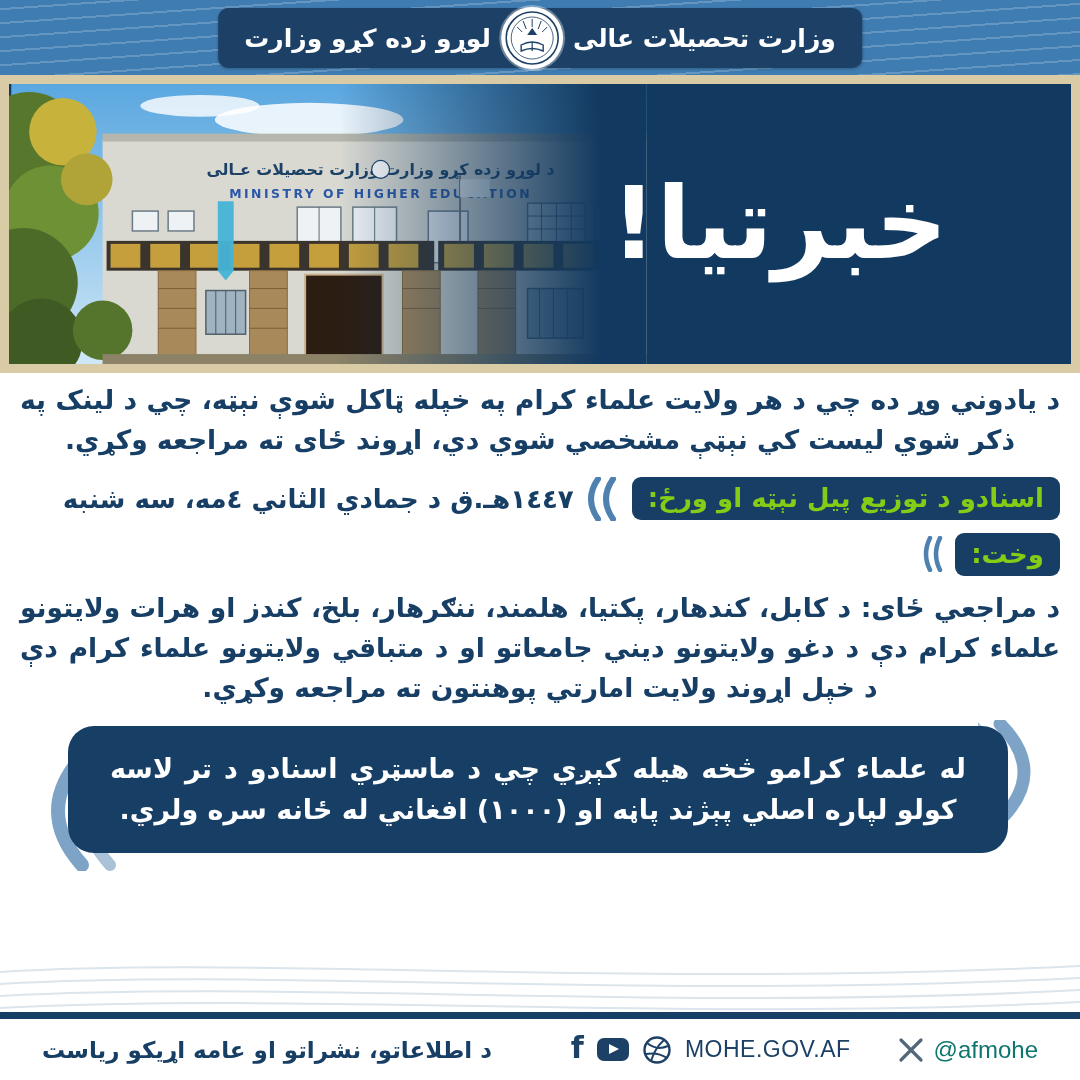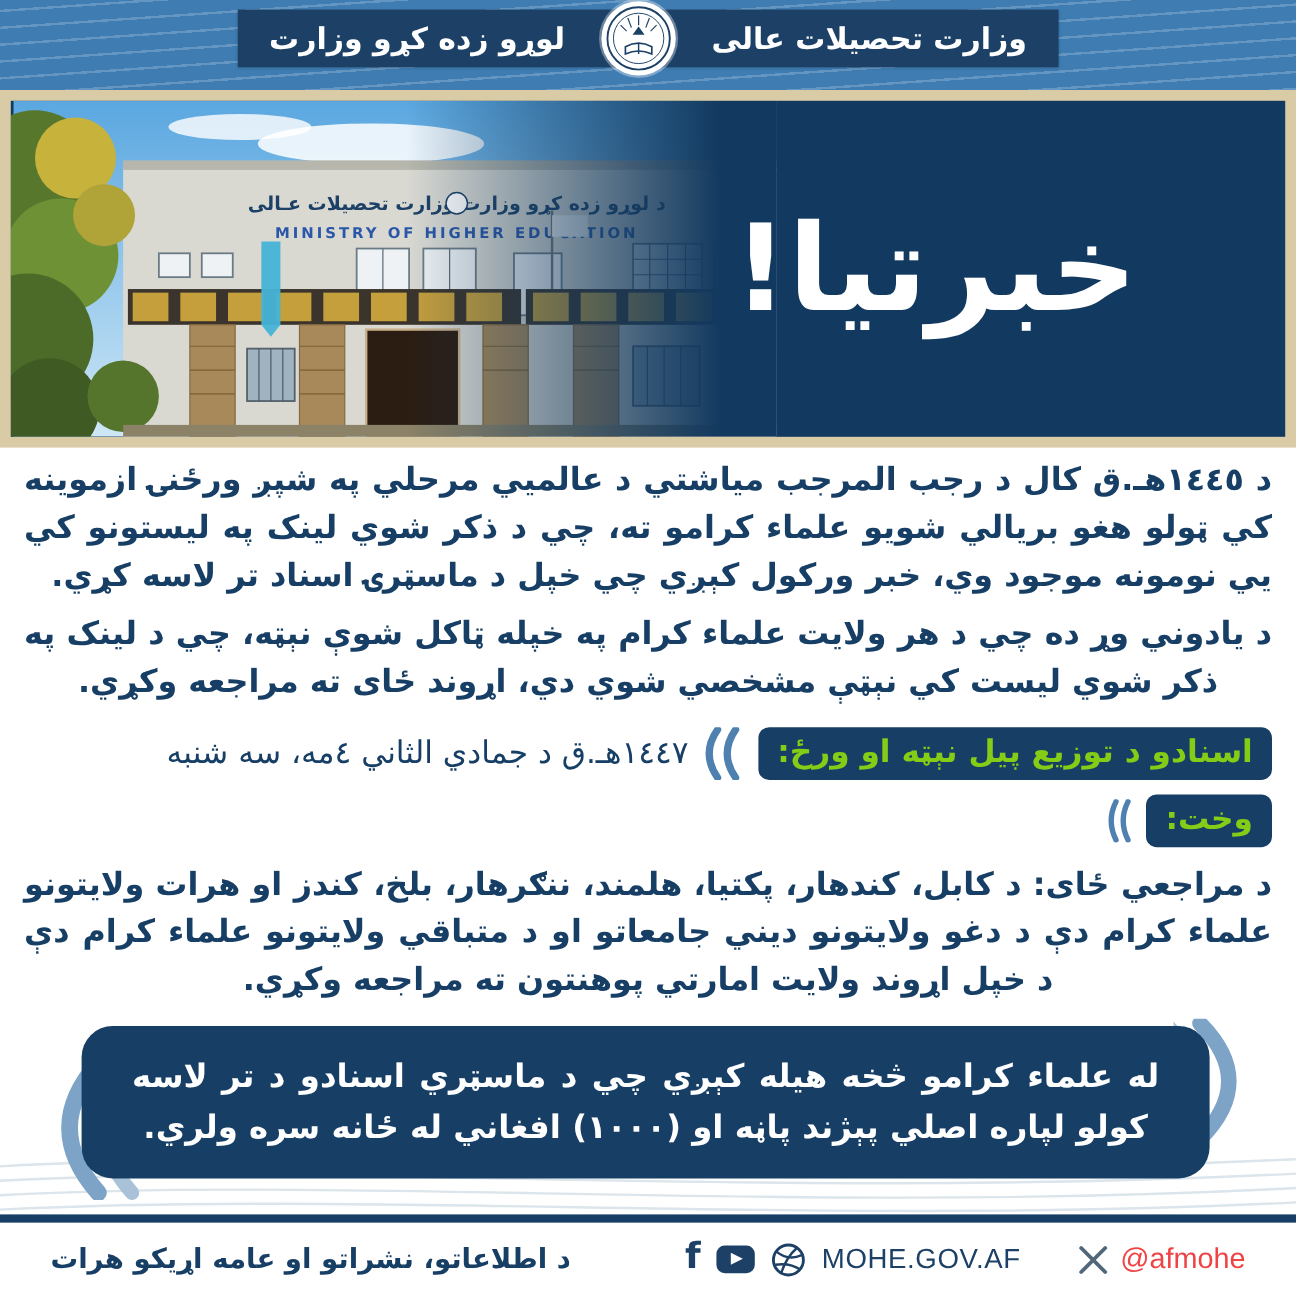--- a/index.html
+++ b/index.html
@@ -9,22 +9,22 @@
   
   .topbar{
     position:absolute;top:0;left:0;width:1080px;height:75px;
     background:#3f7cb2;
     background-image:repeating-linear-gradient(-4deg,
       rgba(255,255,255,.20) 0px, rgba(255,255,255,.20) 2px,
       rgba(255,255,255,0) 2px, rgba(255,255,255,0) 14px);
   }
   .pill{
     position:absolute;left:50%;top:8px;transform:translateX(-50%);
-    height:48px;display:flex;align-items:center;gap:30px;
-    background:#1d4166;border-radius:0;padding:0 26px;
+    height:60px;display:flex;align-items:center;gap:10px;
+    background:#1d4166;border-radius:10px;padding:0 26px;
     box-shadow:0 1px 3px rgba(0,0,0,.25);
   }
   .pill span{color:#fff;font-weight:700;font-size:25px;white-space:nowrap;direction:rtl;}
   .logo{
     width:62px;height:62px;border-radius:50%;background:#fff;
     display:flex;align-items:center;justify-content:center;flex:0 0 auto;
     box-shadow:0 0 0 2px rgba(255,255,255,.35);
   }
 
   
@@ -50,21 +50,21 @@
     line-height:1.5;text-align:justify;
   }
   .para.center-last{text-align-last:center;}
   .para.gap-b{margin-bottom:17px;}
 
   .info-row{display:flex;align-items:center;gap:12px;margin:0 0 12px 0;}
   .chip{
     background:#173f66;color:#84cc16;font-weight:700;font-size:26px;
     padding:5px 16px;border-radius:9px;white-space:nowrap;line-height:1.3;
   }
-  .row-value{color:#173f66;font-weight:400;font-size:26px;white-space:nowrap;}
+  .row-value{color:#173f66;font-weight:700;font-size:26px;white-space:nowrap;}
   .qmark{flex:0 0 auto;}
 
   
   .note-wrap{position:relative;margin:18px 52px 0 48px;z-index:2;}
   .deco-left{position:absolute;left:-44px;bottom:-18px;z-index:1;}
   .deco-right{position:absolute;right:-50px;top:-6px;z-index:1;}
   .note-box{
     position:relative;z-index:2;background:#173f66;border-radius:26px;
     color:#ffffff;font-weight:700;font-size:27px;line-height:1.55;
     padding:22px 42px;text-align:justify;text-align-last:center;direction:rtl;
@@ -78,21 +78,21 @@
     display:flex;align-items:center;justify-content:space-between;
     box-sizing:border-box;padding:0 42px;
   }
   .dept{color:#173f66;font-weight:700;font-size:23px;direction:rtl;}
   .social{display:flex;align-items:center;gap:13px;}
   .fb-glyph{color:#1d4166;font-weight:700;font-size:30px;line-height:1;font-family:"DejaVu Sans",sans-serif;transform:translateY(-2px);}
   .yt{position:relative;width:32px;height:23px;background:#1d4166;border-radius:7px;}
   .yt::after{content:"";position:absolute;left:12px;top:6px;border-left:10px solid #fff;border-top:5.5px solid transparent;border-bottom:5.5px solid transparent;}
   .site{color:#1d4166;font-size:23px;font-weight:400;font-family:"Liberation Sans","DejaVu Sans",sans-serif;letter-spacing:.5px;}
   .x-group{display:flex;align-items:center;gap:10px;margin-left:34px;}
-  .handle{color:#ef4444;font-size:24px;font-family:"Liberation Sans","DejaVu Sans",sans-serif;}
+  .handle{color:#0f766e;font-size:24px;font-family:"Liberation Sans","DejaVu Sans",sans-serif;}
 </style>
 </head>
 <body>
 
 <div class="page">
 
   <header class="topbar">
     <div class="pill">
       <span>لوړو زده کړو وزارت</span>
       <div class="logo">
@@ -222,21 +222,20 @@
         </g>
         <rect x="92" y="272" width="548" height="10" fill="#8b8267"></rect>
 
         <rect x="330" y="0" width="310" height="282" fill="url(#fade)"></rect>
       </svg>
       <h1 class="headline">خبرتیا!</h1>
     </div>
   </section>
 
   <main class="content">
-    <p class="para">د ١٤٤٥هـ.ق کال د رجب المرجب میاشتي د عالمیي مرحلي په شپږ ورځنۍ ازموینه کي ټولو هغو بریالي شویو علماء کرامو ته، چي د ذکر شوي لینک په لیستونو کي یي نومونه موجود وي، خبر ورکول کېږي چي خپل د ماسټرۍ اسناد تر لاسه کړي.</p>
     <p class="para center-last gap-b">د یادوني وړ ده چي د هر ولایت علماء کرام په خپله ټاکل شوې نېټه، چي د لینک په ذکر شوي لیست کي نېټې مشخصي شوي دي، اړوند ځای ته مراجعه وکړي.</p>
 
     <div class="info-row">
       <span class="chip">اسنادو د توزیع پیل نېټه او ورځ:</span>
       <svg class="qmark" width="34" height="44" viewBox="0 0 34 44">
         <path d="M12 2 Q-2 22 12 42" fill="none" stroke="#4f81b0" stroke-width="6" stroke-linecap="round"></path>
         <path d="M27 2 Q13 22 27 42" fill="none" stroke="#4f81b0" stroke-width="6" stroke-linecap="round"></path>
       </svg>
       <span class="row-value">١٤٤٧هـ.ق د جمادي الثاني ٤مه، سه شنبه</span>
     </div>
@@ -269,21 +268,21 @@
       <path d="M0 10 C 260 -6, 620 26, 1080 4"></path>
       <path d="M0 22 C 280 6, 640 38, 1080 16"></path>
       <path d="M0 34 C 300 18, 660 50, 1080 28"></path>
       <path d="M0 46 C 320 30, 680 60, 1080 40"></path>
     </g>
   </svg>
 
   <div class="divider"></div>
 
   <footer class="footer">
-    <span class="dept">د اطلاعاتو، نشراتو او عامه اړیکو هرات</span>
+    <span class="dept">د اطلاعاتو، نشراتو او عامه اړیکو ریاست</span>
     <div class="social">
       <span class="fb-glyph">f</span>
       <span class="yt"></span>
       <svg width="30" height="30" viewBox="0 0 30 30">
         <circle cx="15" cy="15" r="12.5" fill="none" stroke="#1d4166" stroke-width="2.4"></circle>
         <path d="M5 8 Q15 16 26 11" fill="none" stroke="#1d4166" stroke-width="2"></path>
         <path d="M9 26 Q13 13 22 5" fill="none" stroke="#1d4166" stroke-width="2"></path>
         <path d="M4 19 Q16 17 25 23" fill="none" stroke="#1d4166" stroke-width="2"></path>
       </svg>
       <span class="site">MOHE.GOV.AF</span>

